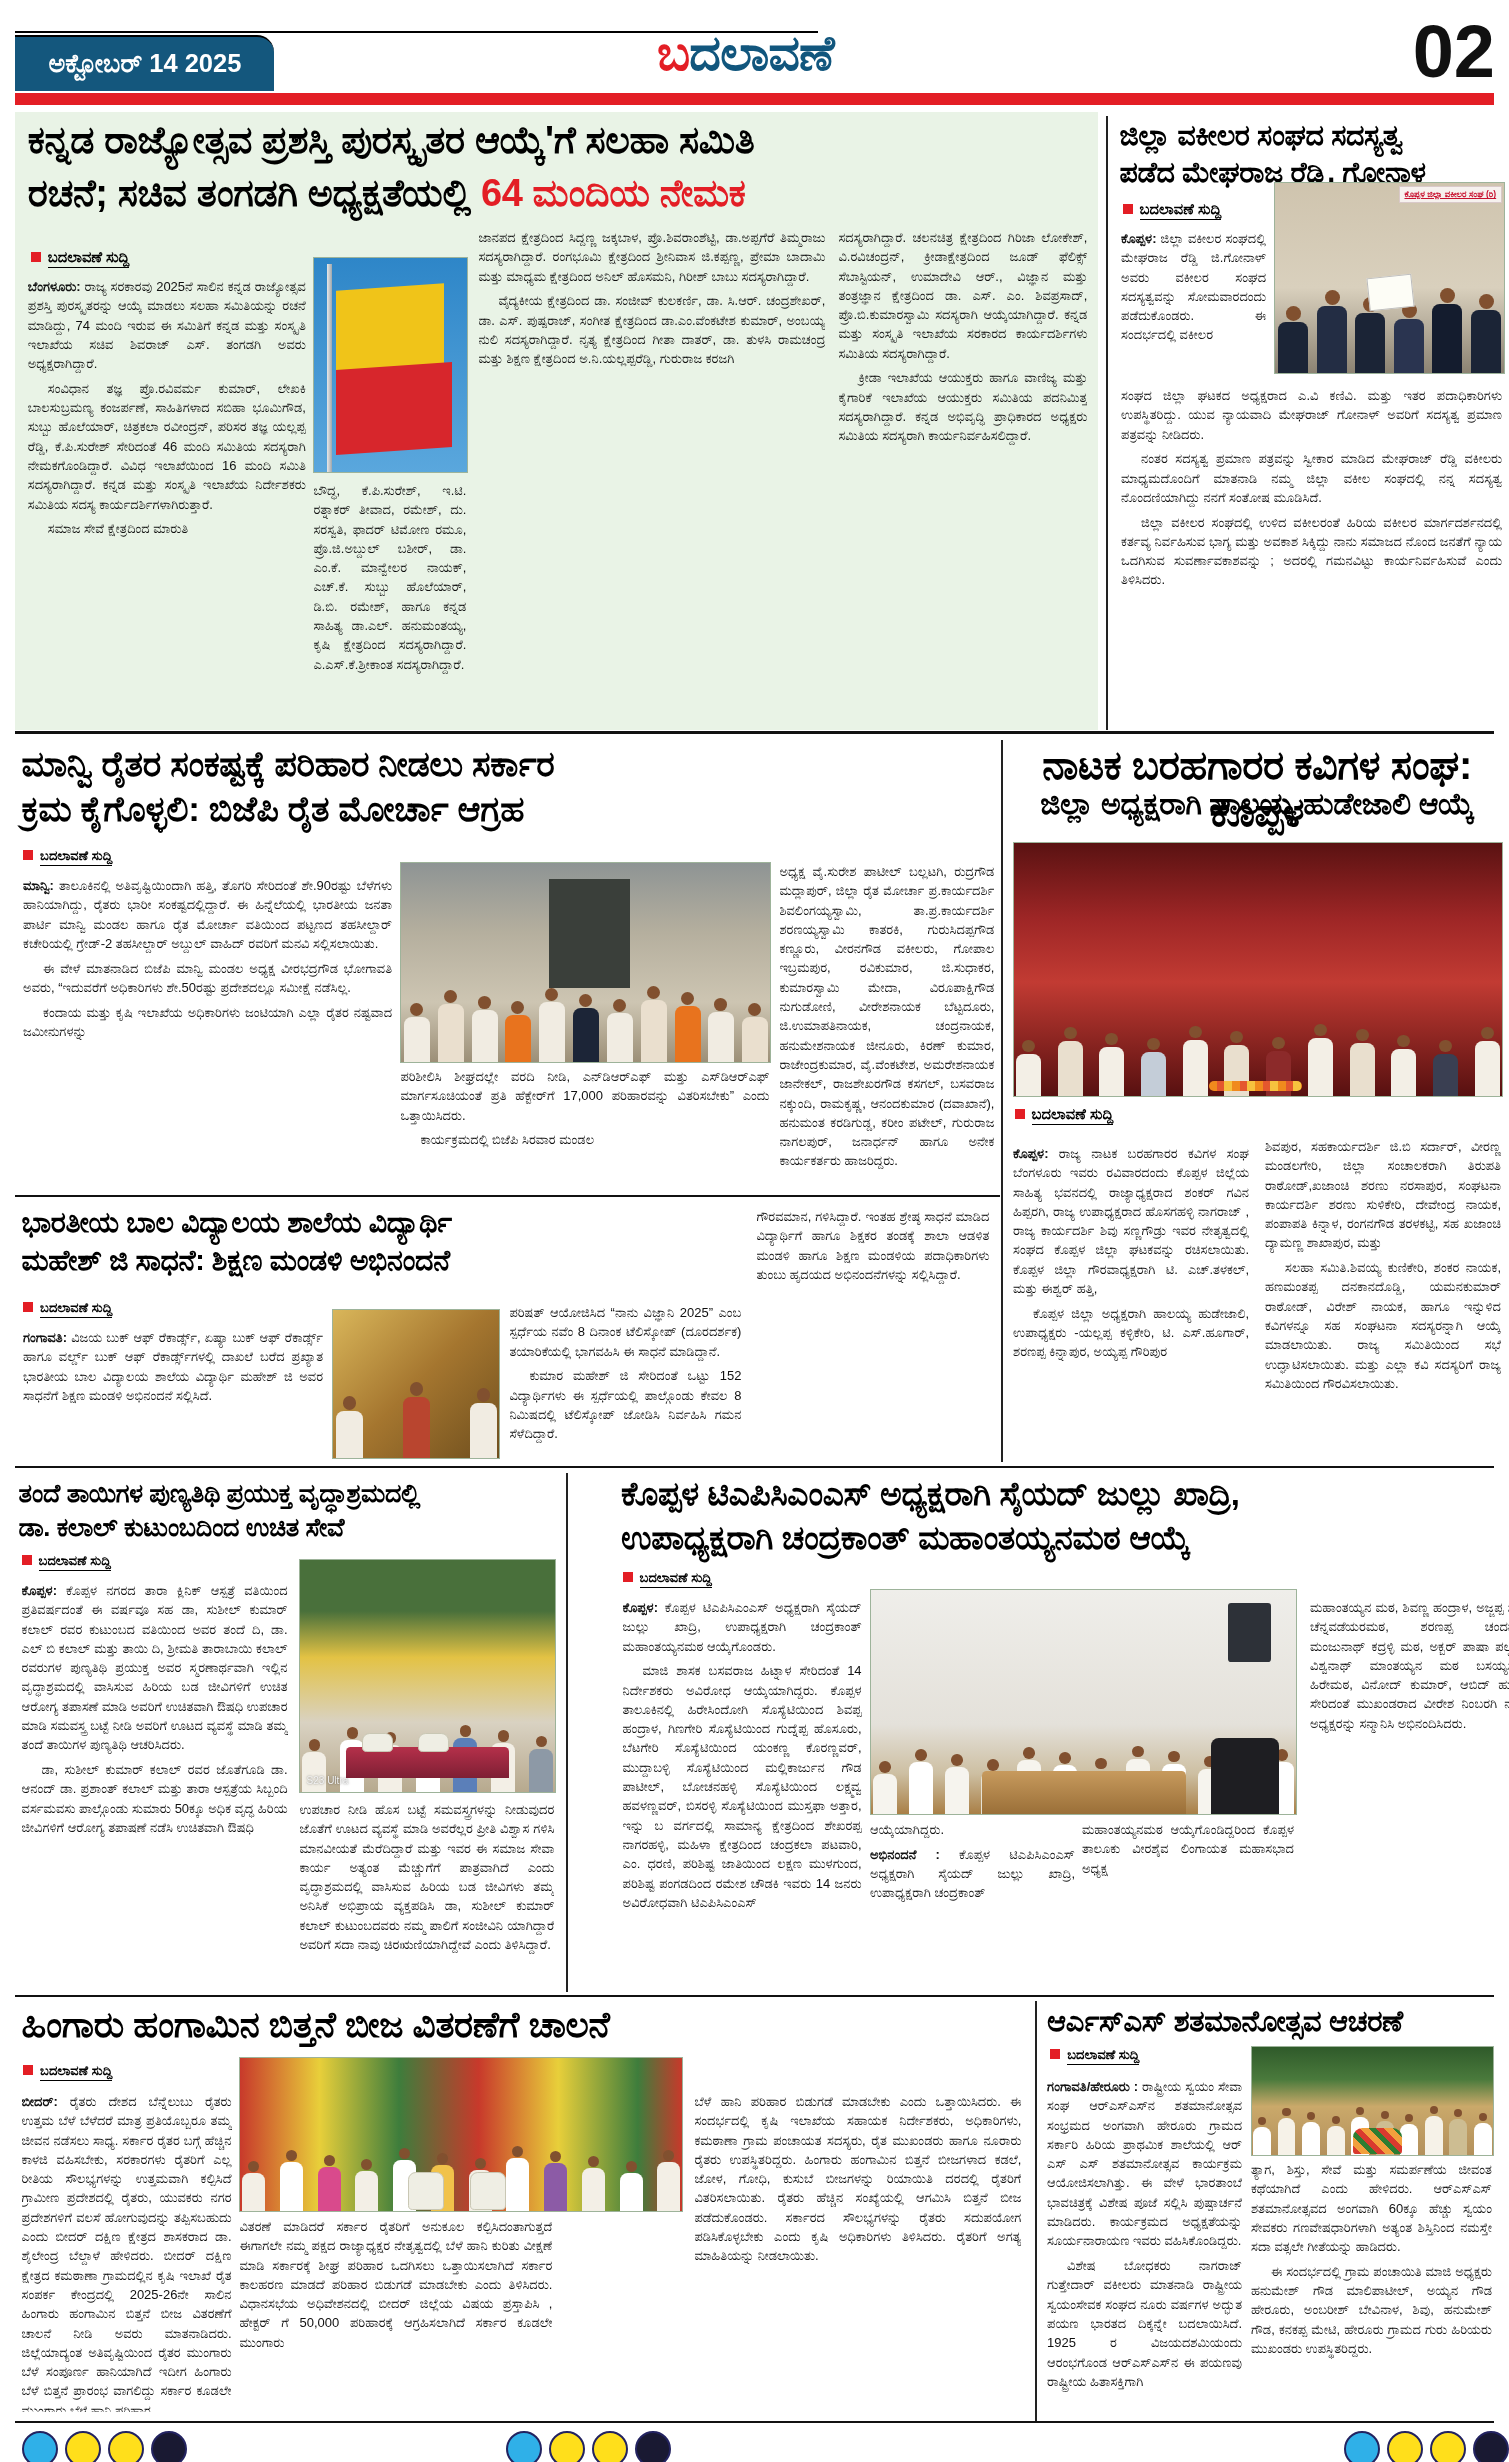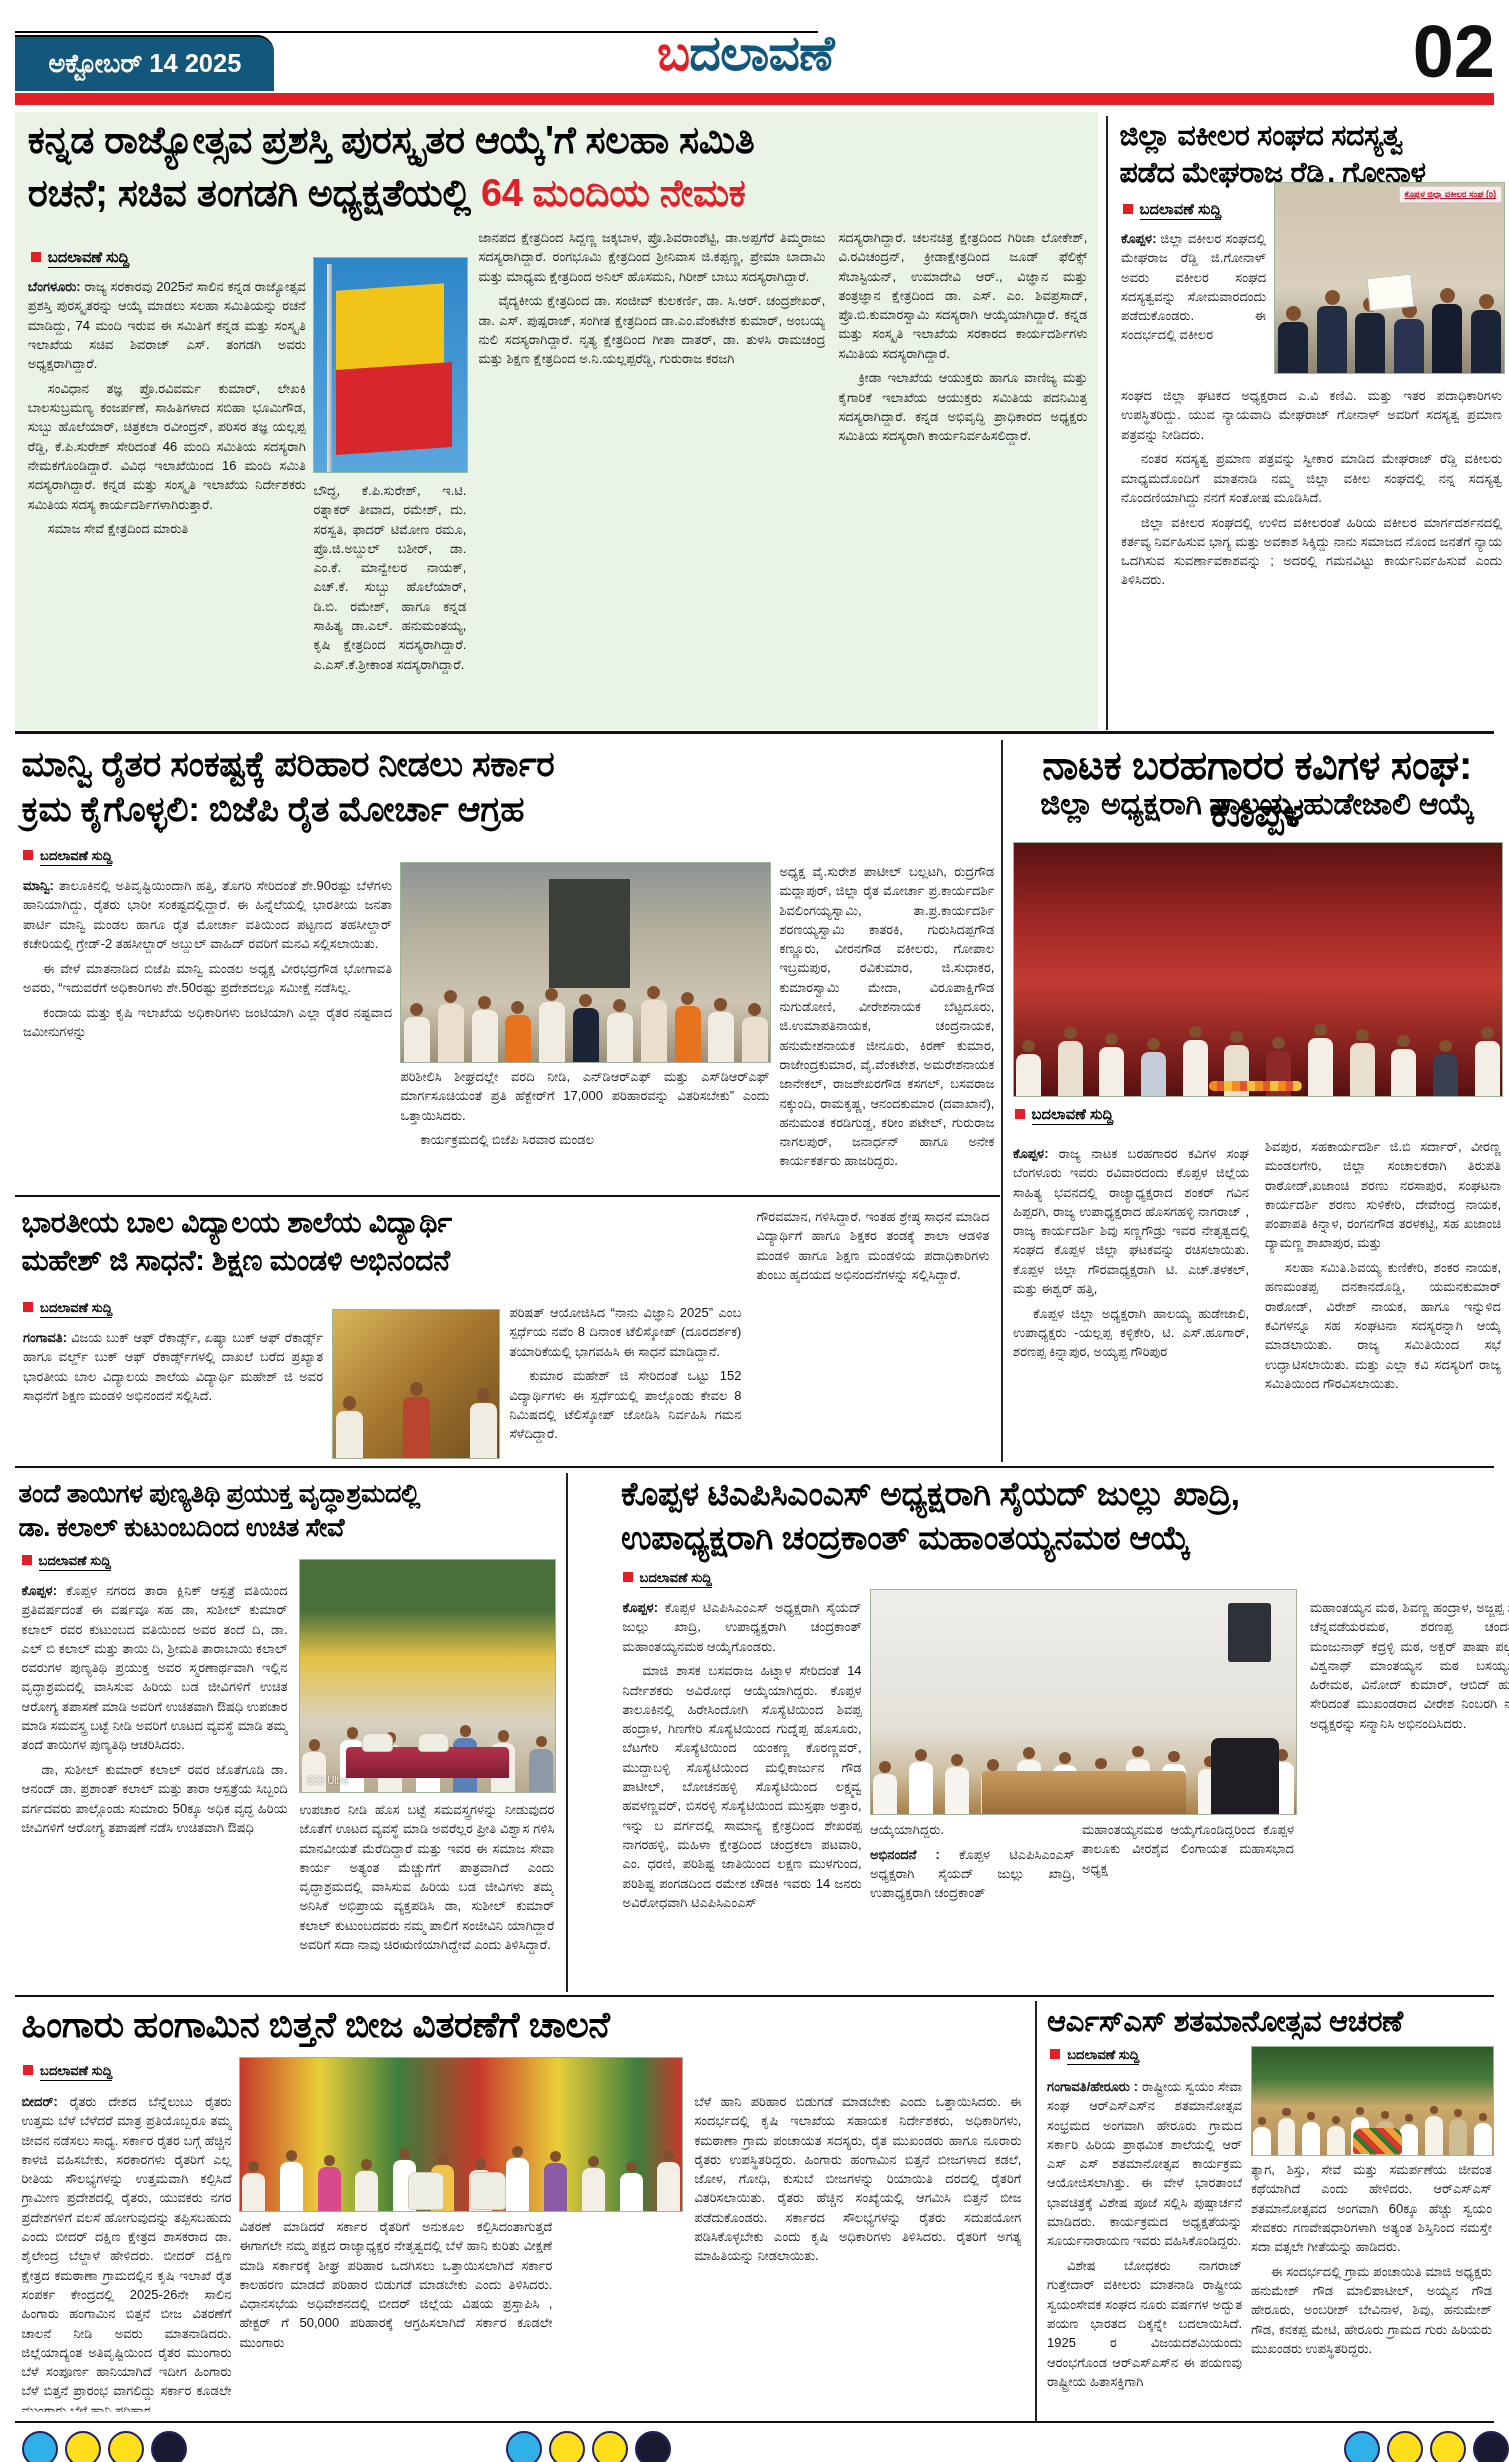--- a/index.html
+++ b/index.html
@@ -332,21 +332,21 @@
   <div class="hrule" style="left:15.4px;top:1466px;width:1479px;height:2.3px;"></div>
 
   <div class="abs" style="left:15.4px;top:1473px;width:545px;height:519px;">
     <div class="headline" style="left:3.1px;top:4.6px;width:541px;font-size:25.5px;">ತಂದೆ ತಾಯಿಗಳ ಪುಣ್ಯತಿಥಿ ಪ್ರಯುಕ್ತ ವೃದ್ಧಾಶ್ರಮದಲ್ಲಿ</div>
     <div class="headline" style="left:3.1px;top:39px;width:541px;font-size:25.5px;">ಡಾ. ಕಲಾಲ್ ಕುಟುಂಬದಿಂದ ಉಚಿತ ಸೇವೆ</div>
     <div class="byline" style="left:6.2px;top:80px;font-size:13px;">
       <span class="sq"></span><span class="txt">ಬದಲಾವಣೆ ಸುದ್ದಿ</span>
     </div>
     <div class="col" style="left:6.2px;top:108px;width:266px;height:403px;">
       <p><b class="dl">ಕೊಪ್ಪಳ:</b> <span>ಕೊಪ್ಪಳ ನಗರದ ತಾರಾ ಕ್ಲಿನಿಕ್ ಆಸ್ಪತ್ರೆ ವತಿಯಿಂದ ಪ್ರತಿವರ್ಷದಂತೆ ಈ ವರ್ಷವೂ ಸಹ ಡಾ, ಸುಶೀಲ್ ಕುಮಾರ್ ಕಲಾಲ್ ರವರ ಕುಟುಂಬದ ವತಿಯಿಂದ ಅವರ ತಂದೆ ದಿ, ಡಾ. ಎಲ್ ಬಿ ಕಲಾಲ್ ಮತ್ತು ತಾಯಿ ದಿ, ಶ್ರೀಮತಿ ತಾರಾಬಾಯಿ ಕಲಾಲ್ ರವರುಗಳ ಪುಣ್ಯತಿಥಿ ಪ್ರಯುಕ್ತ ಅವರ ಸ್ಮರಣಾರ್ಥವಾಗಿ ಇಲ್ಲಿನ ವೃದ್ಧಾಶ್ರಮದಲ್ಲಿ ವಾಸಿಸುವ ಹಿರಿಯ ಬಡ ಜೀವಿಗಳಿಗೆ ಉಚಿತ ಆರೋಗ್ಯ ತಪಾಸಣೆ ಮಾಡಿ ಅವರಿಗೆ ಉಚಿತವಾಗಿ ಔಷಧಿ ಉಪಚಾರ ಮಾಡಿ ಸಮವಸ್ತ್ರ ಬಟ್ಟೆ ನೀಡಿ ಅವರಿಗೆ ಊಟದ ವ್ಯವಸ್ಥೆ ಮಾಡಿ ತಮ್ಮ ತಂದೆ ತಾಯಿಗಳ ಪುಣ್ಯತಿಥಿ ಆಚರಿಸಿದರು.</span></p>
-      <p class="ind">ಡಾ, ಸುಶೀಲ್ ಕುಮಾರ್ ಕಲಾಲ್ ರವರ ಜೊತೆಗೂಡಿ ಡಾ. ಆನಂದ್ ಡಾ. ಪ್ರಶಾಂತ್ ಕಲಾಲ್ ಮತ್ತು ತಾರಾ ಆಸ್ಪತ್ರೆಯ ಸಿಬ್ಬಂದಿ ವರ್ಗದವರು ಪಾಲ್ಗೊಂಡು ಸುಮಾರು 50ಕ್ಕೂ ಅಧಿಕ ವೃದ್ಧ ಹಿರಿಯ ಜೀವಿಗಳಿಗೆ ಆರೋಗ್ಯ ತಪಾಷಣೆ ನಡೆಸಿ ಉಚಿತವಾಗಿ ಔಷಧಿ</p>
+      <p class="ind">ಡಾ, ಸುಶೀಲ್ ಕುಮಾರ್ ಕಲಾಲ್ ರವರ ಜೊತೆಗೂಡಿ ಡಾ. ಆನಂದ್ ಡಾ. ಪ್ರಶಾಂತ್ ಕಲಾಲ್ ಮತ್ತು ತಾರಾ ಆಸ್ಪತ್ರೆಯ ಸಿಬ್ಬಂದಿ ವರ್ಸಮವಸು ಪಾಲ್ಗೊಂಡು ಸುಮಾರು 50ಕ್ಕೂ ಅಧಿಕ ವೃದ್ಧ ಹಿರಿಯ ಜೀವಿಗಳಿಗೆ ಆರೋಗ್ಯ ತಪಾಷಣೆ ನಡೆಸಿ ಉಚಿತವಾಗಿ ಔಷಧಿ</p>
     </div>
     <div class="photo ph-kalal" style="left:284px;top:86px;width:255px;height:232px;">
       <div class="crowd">
           <div class="fig" style="left: 0px; width: 28px; height: 53px;">
             <div class="hd" style="width: 11.7px; height: 11.7px;"></div>
             <div class="bd" style="background: rgb(243, 239, 230); height: 40px;"></div>
           </div>
           <div class="fig" style="left: 38px; width: 28px; height: 65px;">
             <div class="hd" style="width: 11.7px; height: 11.7px;"></div>
             <div class="bd" style="background: rgb(255, 255, 255); height: 52px;"></div>

